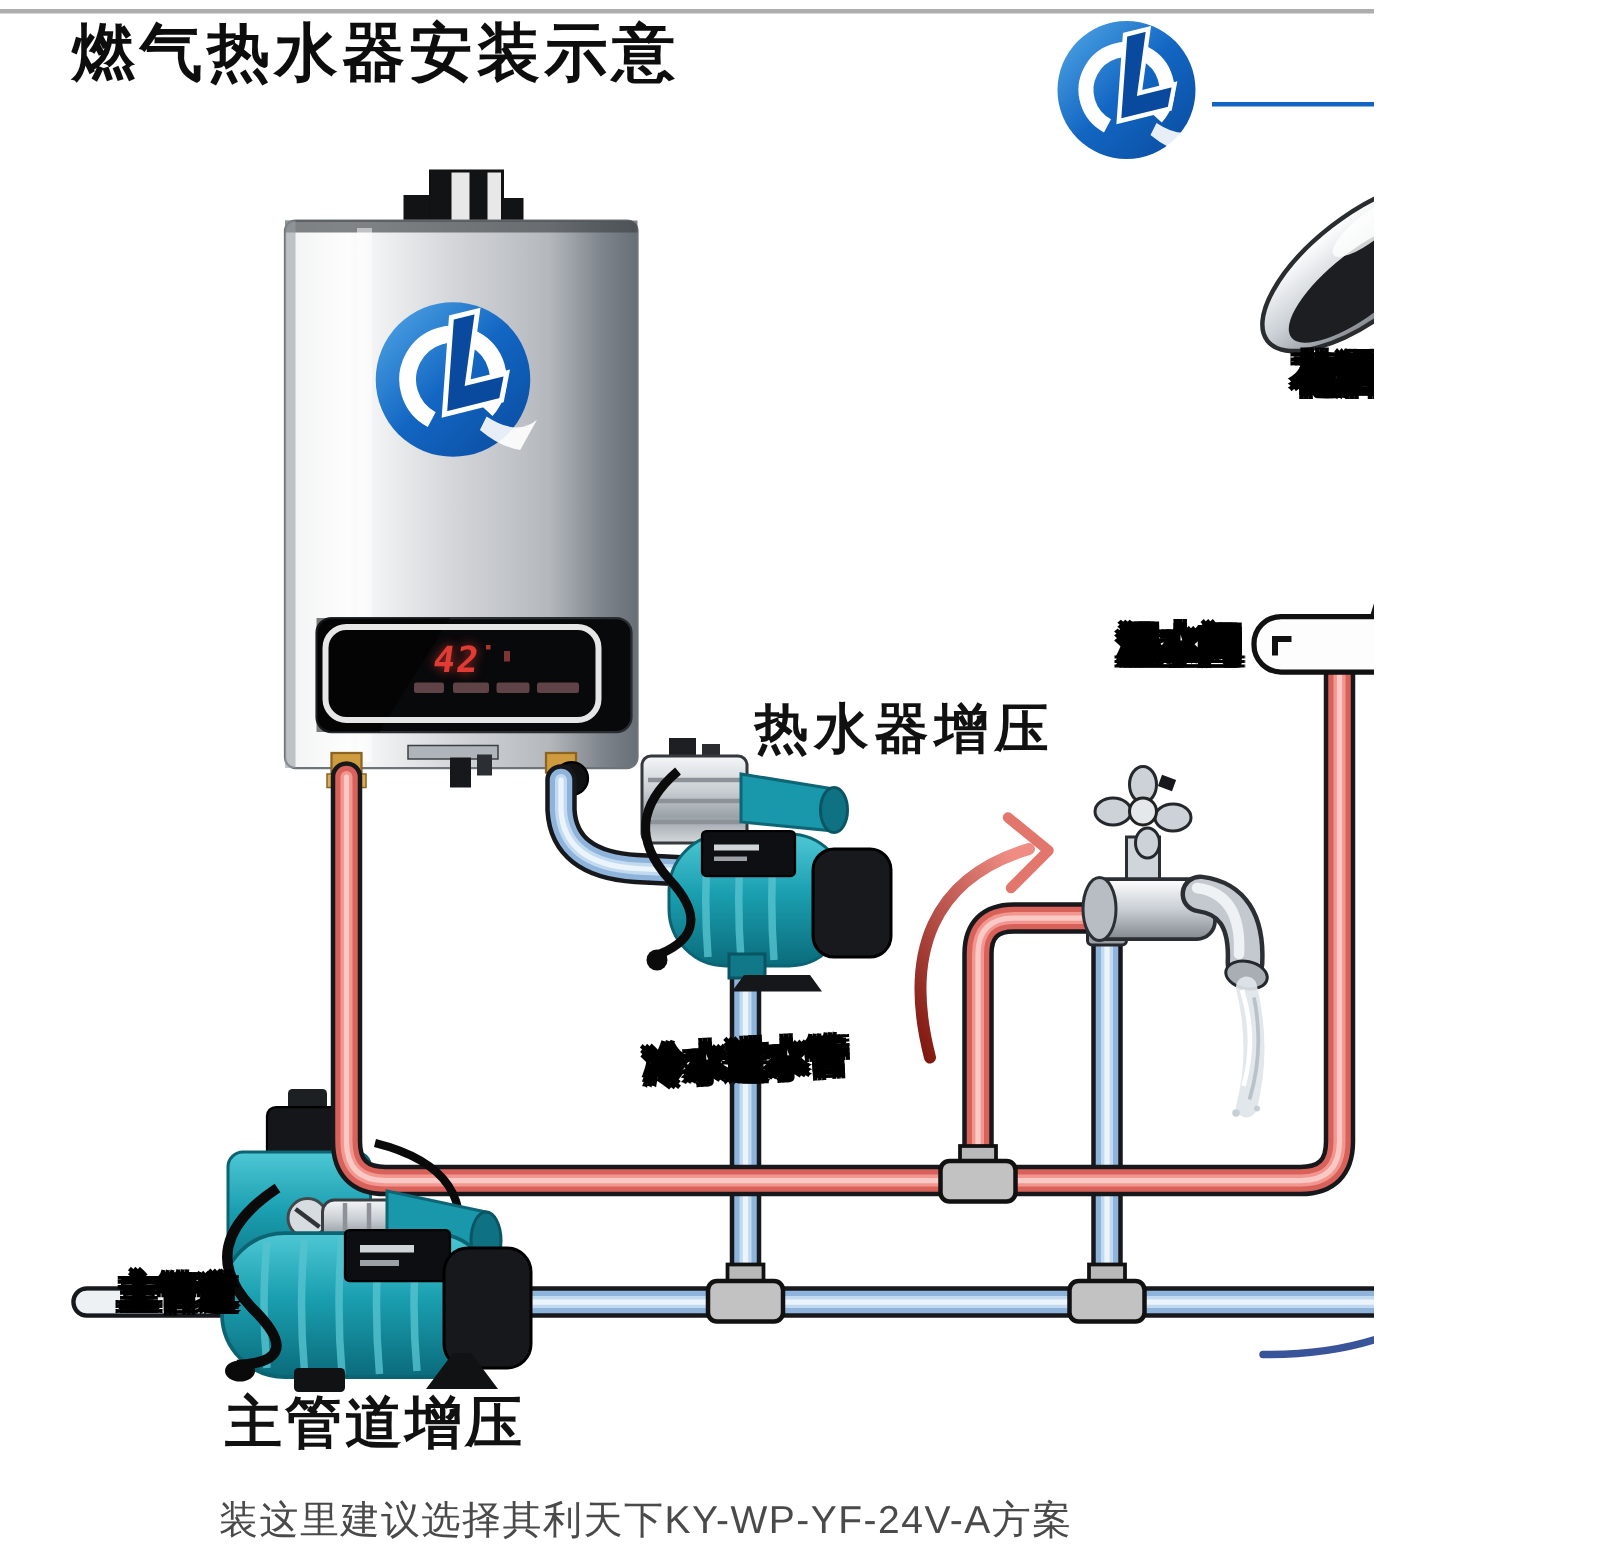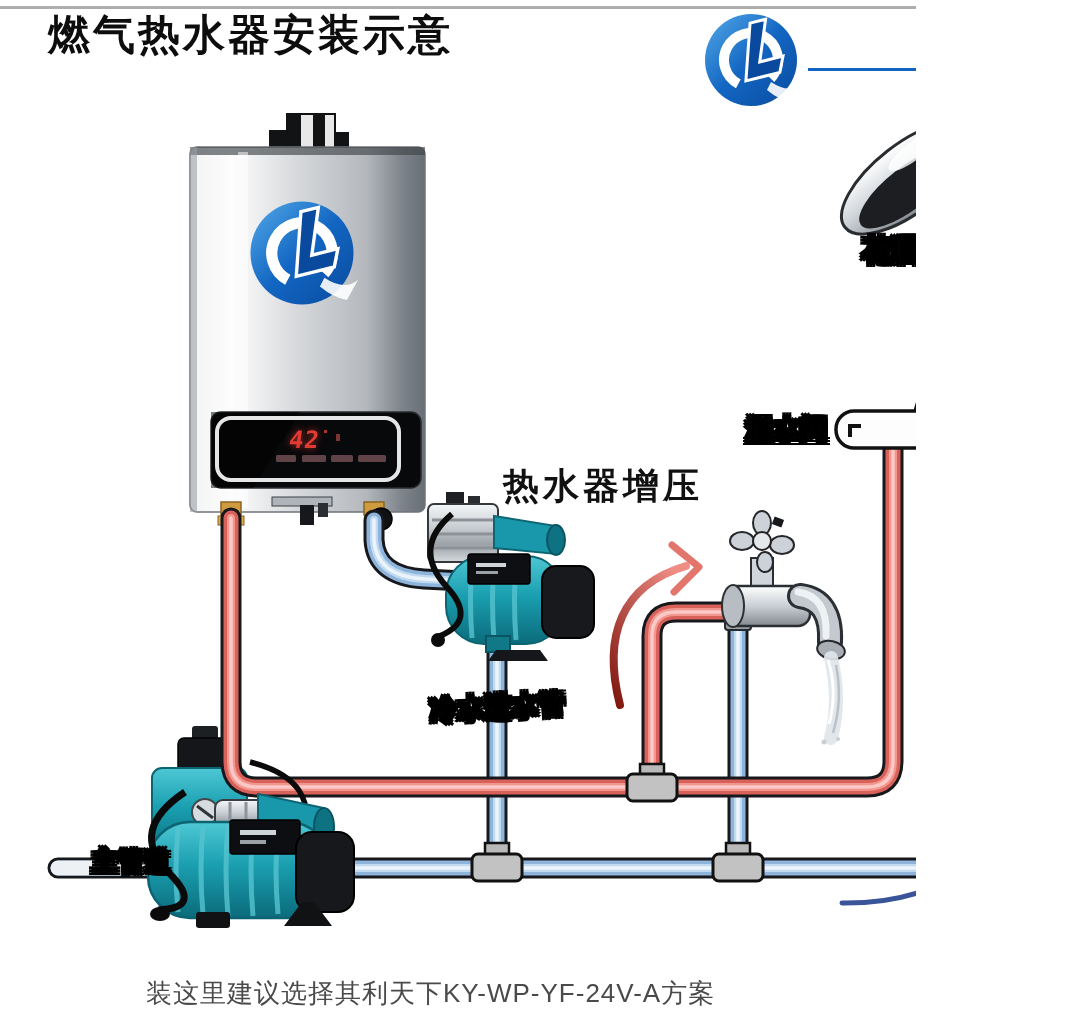--- a/index.html
+++ b/index.html
@@ -284,16 +284,17 @@
   <use href="#kylinMark" transform="translate(49,48)"></use>
 </svg>
 <div class="brand-line" style="left:808px;top:68px;"></div>
 
 <div class="txt temp" style="left:289px;top:428px;">42</div>
 
 <div class="txt black-label" style="left:503px;top:420px;font-size:36px;letter-spacing:4px;margin-top:48px;">热水器增压</div>
 <div class="txt olabel" style="left:850px;top:236px;font-size:29px;margin-left:12px;">花洒</div>
 <div class="txt olabel" style="left:746px;top:416px;font-size:27px;text-decoration:underline;">混水阀</div>
 <div class="txt olabel" style="left:430px;top:694px;font-size:27px;transform:rotate(-3deg);">冷水进水管</div>
-<div class="txt olabel" style="left:80px;top:848px;font-size:26px;margin-left:12px;">主管道</div>
-<div class="txt note" style="left:146px;top:980px;">装这里建议选择其利天下KY-WP-YF-24V-A方案</div>
+<div class="txt olabel" style="left:80px;top:848px;font-size:26px;">主管道</div>
+<div class="txt black-label" style="left:150px;top:930px;font-size:38px;letter-spacing:2px;">主管道增压</div>
+<div class="txt note" style="left:146px;top:1000px;">装这里建议选择其利天下KY-WP-YF-24V-A方案</div>
 
 </div>
 
 </body></html>

